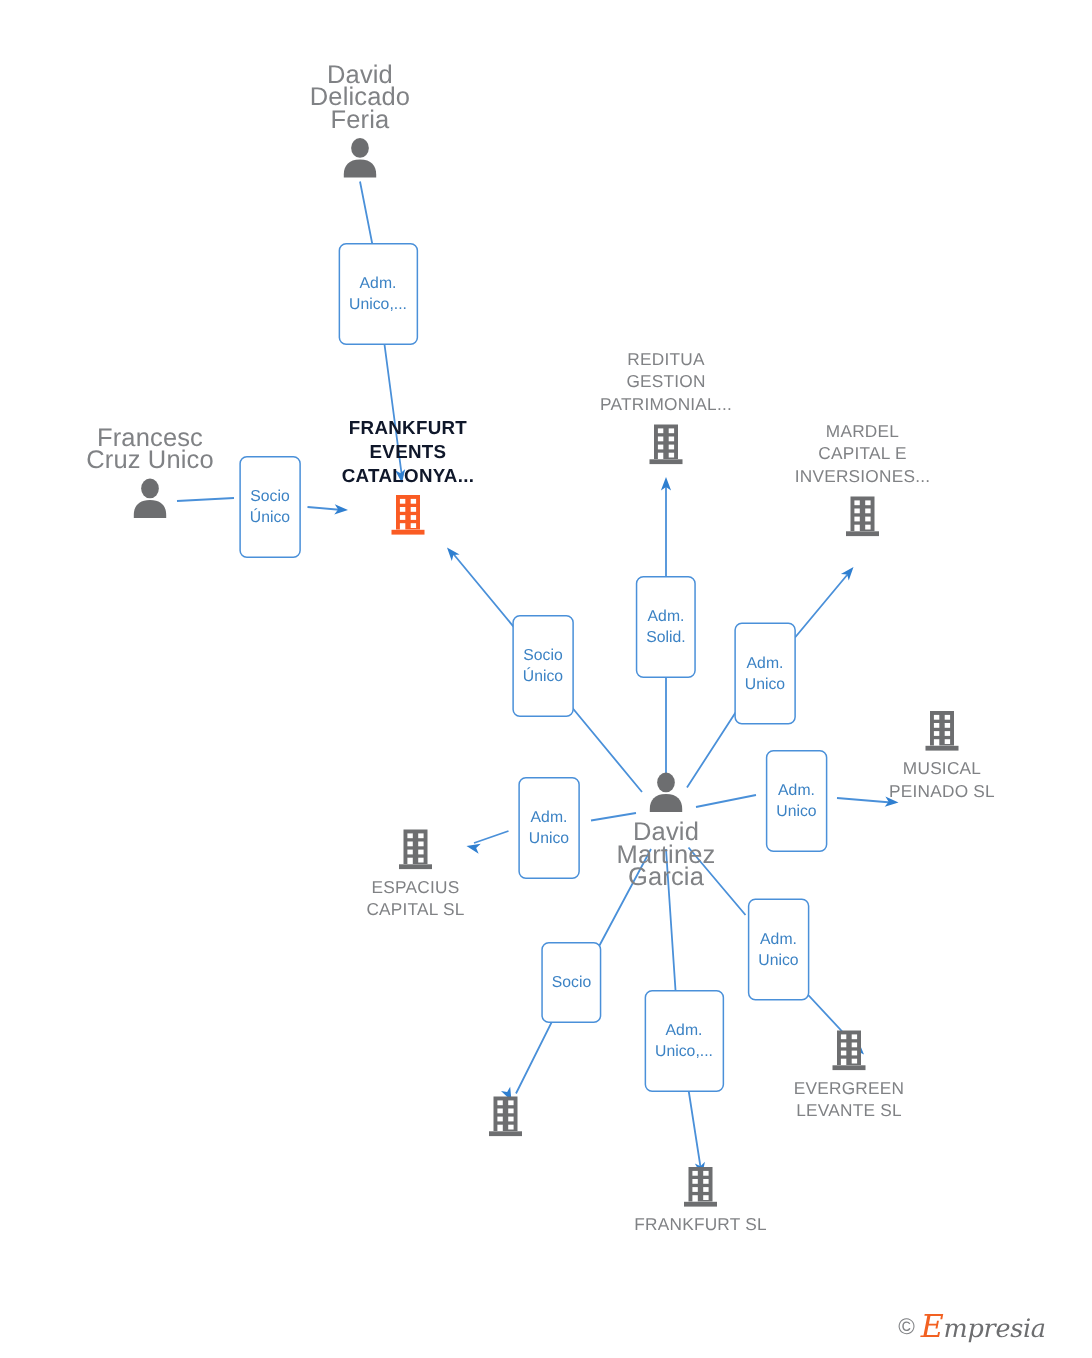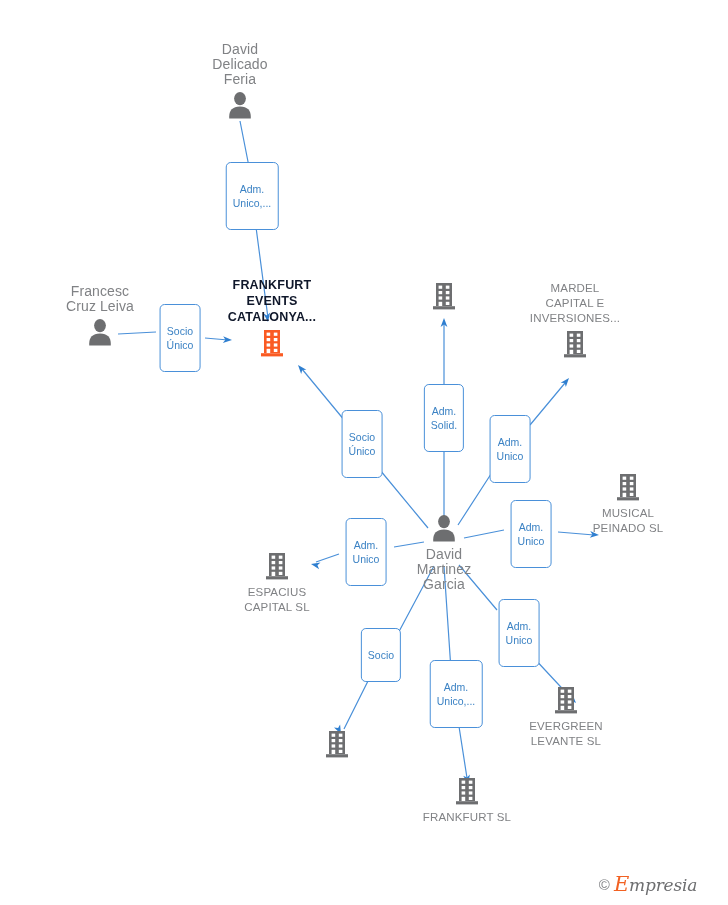--- a/index.html
+++ b/index.html
@@ -30,21 +30,21 @@
     position: absolute;
     display: flex;
     flex-direction: column;
     align-items: center;
     width: 150px;
     margin-left: -75px;
     text-align: center;
   }
   .node-label {
     color: #808285;
-    font-size: 14px;
+    font-size: 17px;
     line-height: 15px;
     letter-spacing: 0.1px;
     white-space: pre-line;
   }
   .node-label.company {
     font-size: 11.5px;
     letter-spacing: 0.15px;
   }
   .node-label.root-company {
     color: #0f172a;
@@ -138,21 +138,21 @@
 Feria</div>
         <span>
           <svg class="node-icon" width="26" height="28" viewBox="0 0 26 28" xmlns="http://www.w3.org/2000/svg" fill="#6d6e70">
             <ellipse cx="13" cy="7.6" rx="5.9" ry="6.6"></ellipse>
             <path d="M13 15.4 C5.4 15.4 2.2 19.6 2.2 25.4 L2.2 27.4 L23.8 27.4 L23.8 25.4 C23.8 19.6 20.6 15.4 13 15.4 Z"></path>
           </svg>
         </span>
       </div>
       <div class="node label-above" style="left: 100px; top: 330px; transform: translateY(-100%) translateY(16px);">
         <div class="node-label person">Francesc
-Cruz Leiva</div>
+Cruz Unico</div>
         <span>
           <svg class="node-icon" width="26" height="28" viewBox="0 0 26 28" xmlns="http://www.w3.org/2000/svg" fill="#6d6e70">
             <ellipse cx="13" cy="7.6" rx="5.9" ry="6.6"></ellipse>
             <path d="M13 15.4 C5.4 15.4 2.2 19.6 2.2 25.4 L2.2 27.4 L23.8 27.4 L23.8 25.4 C23.8 19.6 20.6 15.4 13 15.4 Z"></path>
           </svg>
         </span>
       </div>
       <div class="node label-above" style="left: 272px; top: 341px; transform: translateY(-100%) translateY(16px);">
         <div class="node-label root-company">FRANKFURT
 EVENTS
@@ -168,20 +168,23 @@
               <rect x="13.8" y="9" width="3.6" height="3.2"></rect>
               <rect x="6.6" y="14.4" width="3.6" height="3.2"></rect>
               <rect x="13.8" y="14.4" width="3.6" height="3.2"></rect>
               <rect x="6.6" y="19.8" width="3.6" height="4.2"></rect>
               <rect x="13.8" y="19.8" width="3.6" height="3.2"></rect>
             </g>
           </svg>
         </span>
       </div>
       <div class="node label-above" style="left: 444px; top: 294px; transform: translateY(-100%) translateY(16px);">
+        <div class="node-label company">REDITUA
+GESTION
+PATRIMONIAL...</div>
         <span>
           <svg class="node-icon" width="24" height="28" viewBox="0 0 24 28" xmlns="http://www.w3.org/2000/svg" fill="#6d6e70">
             <path d="M4 1 h16 v23 h-16 z"></path>
             <rect x="1" y="24.2" width="22" height="3.2"></rect>
             <g fill="#ffffff">
               <rect x="6.6" y="3.6" width="3.6" height="3.2"></rect>
               <rect x="13.8" y="3.6" width="3.6" height="3.2"></rect>
               <rect x="6.6" y="9" width="3.6" height="3.2"></rect>
               <rect x="13.8" y="9" width="3.6" height="3.2"></rect>
               <rect x="6.6" y="14.4" width="3.6" height="3.2"></rect>

